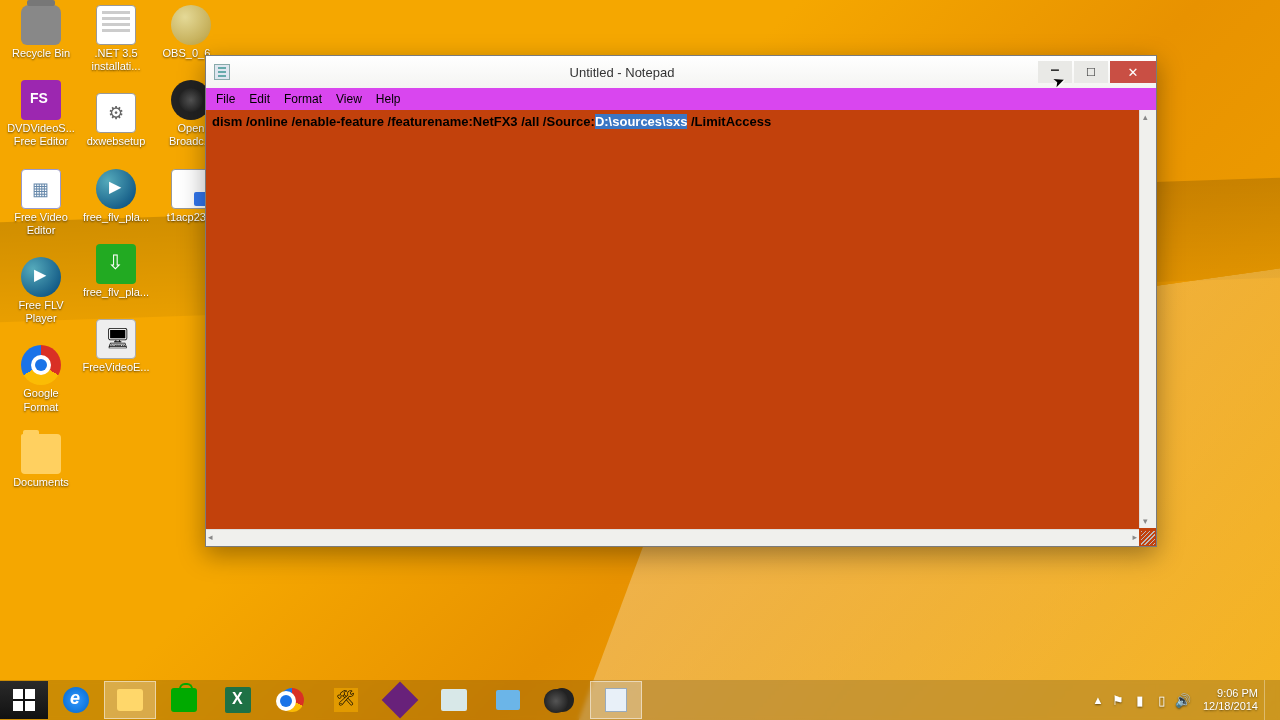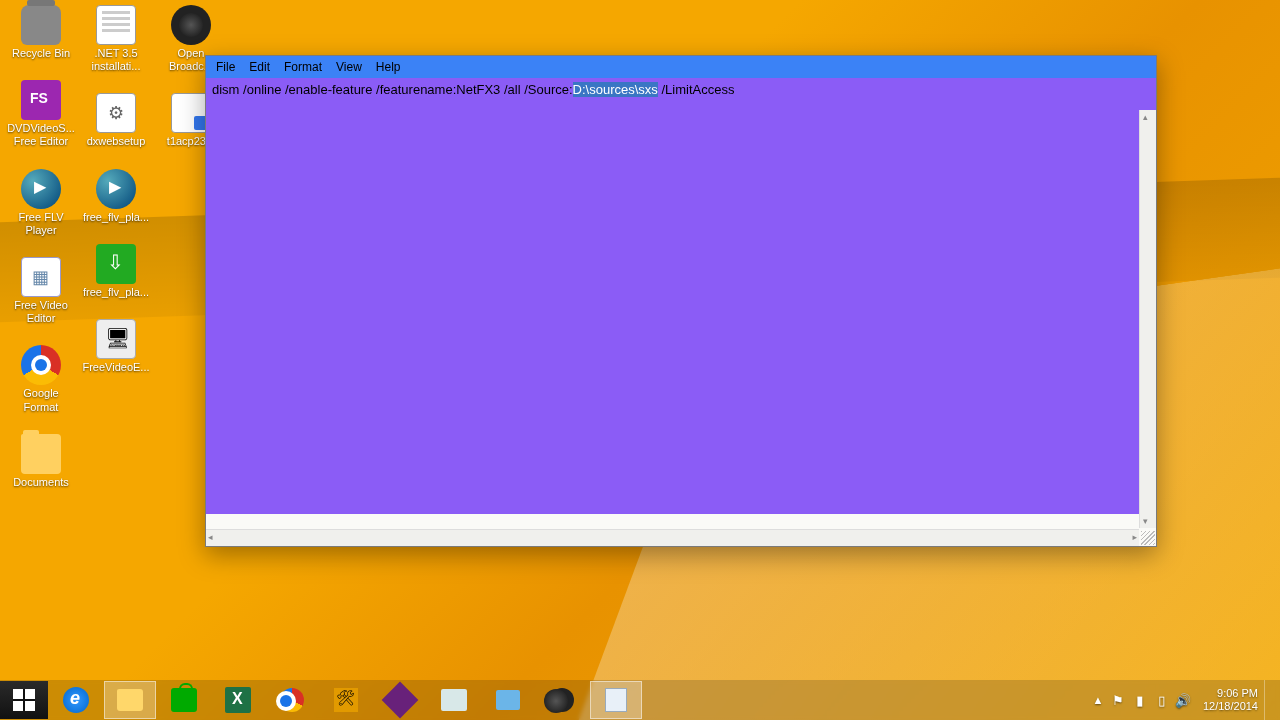--- a/index.html
+++ b/index.html
@@ -57,26 +57,26 @@
 .winbtns { display:flex; }
 .winbtn { width:34px; height:22px; margin-top:0; display:flex; align-items:center; justify-content:center; font-size:11px; font-family:Arial; }
 .minbtn { background:#e9e9e6; color:#333; margin-right:2px; }
 .maxbtn { background:#e9e9e6; color:#333; margin-right:2px; }
 .closebtn { background:#c94f44; color:#fff; width:46px; }
 .closebtn::after{content:"✕"; font-size:13px;}
 .minbtn::after{content:"–"; font-size:16px; font-weight:bold; transform:translateY(-2px);}
 .maxbtn::after{content:"☐"; font-size:11px;}
 .cursor-arrow { position:absolute; top:17px; right:91px; font-size:14px; color:#000; transform:rotate(-20deg); pointer-events:none; }
 .cursor-arrow::after{content:"➤"; text-shadow:1px 1px 0 #fff;}
-.menubar { height:22px; background:#3b82f6; display:flex; align-items:center; padding-left:3px; font-size:12px; }
+.menubar { height:22px; background:#d946ef; display:flex; align-items:center; padding-left:3px; font-size:12px; }
 .menubar span { padding:2px 7px; cursor:default; }
 .textarea {
-  position:relative; height:calc(100% - 54px); background:#8b5cf6;
+  position:relative; height:calc(100% - 54px); background:#c2410c;
   font-family:"Lucida Console","Consolas",monospace; font-size:13px;
-  padding:4px 6px; white-space:pre; overflow:hidden;
+  padding:4px 6px; white-space:pre; overflow:hidden;font-weight:bold;
 }
 .sel { background:#3a76c4; color:#fff; }
 .scroll-v { position:absolute; right:0; top:54px; bottom:18px; width:17px; background:#f0f0ed; border-left:1px solid #ddd;}
 .scroll-v::before{content:"▴";position:absolute;top:2px;left:3px;font-size:9px;color:#888;}
 .scroll-v::after{content:"▾";position:absolute;bottom:2px;left:3px;font-size:9px;color:#888;}
 .scroll-h { position:absolute; left:0; right:17px; bottom:0; height:17px; background:#f0f0ed; border-top:1px solid #ddd;}
 .scroll-h::before{content:"◂";position:absolute;left:2px;top:2px;font-size:9px;color:#888;}
 .scroll-h::after{content:"▸";position:absolute;right:2px;top:2px;font-size:9px;color:#888;}
 .resize-grip { position:absolute; right:1px; bottom:1px; width:14px; height:14px; background:repeating-linear-gradient(135deg,#bbb,#bbb 1px,transparent 1px,transparent 3px);}
 
@@ -116,25 +116,25 @@
 <div class="wallpaper-band"></div>
 <div class="wallpaper-light"></div>
 
 <div class="desktop-icons" id="desk"><div class="icon-col"><div class="desk-icon">
         <div class="gfx bin"></div>
         <div class="lbl">Recycle Bin</div>
       </div><div class="desk-icon">
         <div class="gfx fs"></div>
         <div class="lbl">DVDVideoS... Free Editor</div>
       </div><div class="desk-icon">
+        <div class="gfx vid"></div>
+        <div class="lbl">Free Video Editor</div>
+      </div><div class="desk-icon">
         <div class="gfx play"></div>
         <div class="lbl">Free FLV Player</div>
-      </div><div class="desk-icon">
-        <div class="gfx vid"></div>
-        <div class="lbl">Free Video Editor</div>
       </div><div class="desk-icon">
         <div class="gfx chrome"></div>
         <div class="lbl">Google Format</div>
       </div><div class="desk-icon">
         <div class="gfx folder"></div>
         <div class="lbl">Documents</div>
       </div></div><div class="icon-col"><div class="desk-icon">
         <div class="gfx doc"></div>
         <div class="lbl">.NET 3.5 installati...</div>
       </div><div class="desk-icon">
@@ -143,28 +143,41 @@
       </div><div class="desk-icon">
         <div class="gfx play"></div>
         <div class="lbl">free_flv_pla...</div>
       </div><div class="desk-icon">
         <div class="gfx green"></div>
         <div class="lbl">free_flv_pla...</div>
       </div><div class="desk-icon">
         <div class="gfx util"></div>
         <div class="lbl">FreeVideoE...</div>
       </div></div><div class="icon-col"><div class="desk-icon">
+        <div class="gfx globe"></div>
+        <div class="lbl">OBS_0_6...</div>
+      </div><div class="desk-icon">
         <div class="gfx obs"></div>
         <div class="lbl">Open Broadc...</div>
       </div><div class="desk-icon">
         <div class="gfx exe"></div>
         <div class="lbl">t1acp23...</div>
       </div></div></div>
 
 <div class="notepad">
+  <div class="titlebar">
+    <div class="np-ico"></div>
+    <div class="title">Untitled - Notepad</div>
+    <div class="winbtns">
+      <div class="winbtn minbtn"></div>
+      <div class="winbtn maxbtn"></div>
+      <div class="winbtn closebtn"></div>
+    </div>
+    <div class="cursor-arrow"></div>
+  </div>
   <div class="menubar">
     <span>File</span>
     <span>Edit</span>
     <span>Format</span>
     <span>View</span>
     <span>Help</span>
   </div>
   <div class="textarea"><span>dism /online /enable-feature /featurename:NetFX3 /all /Source:</span><span class="sel">D:\sources\sxs</span><span> /LimitAccess</span></div>
   <div class="scroll-v"></div>
   <div class="scroll-h"></div>

